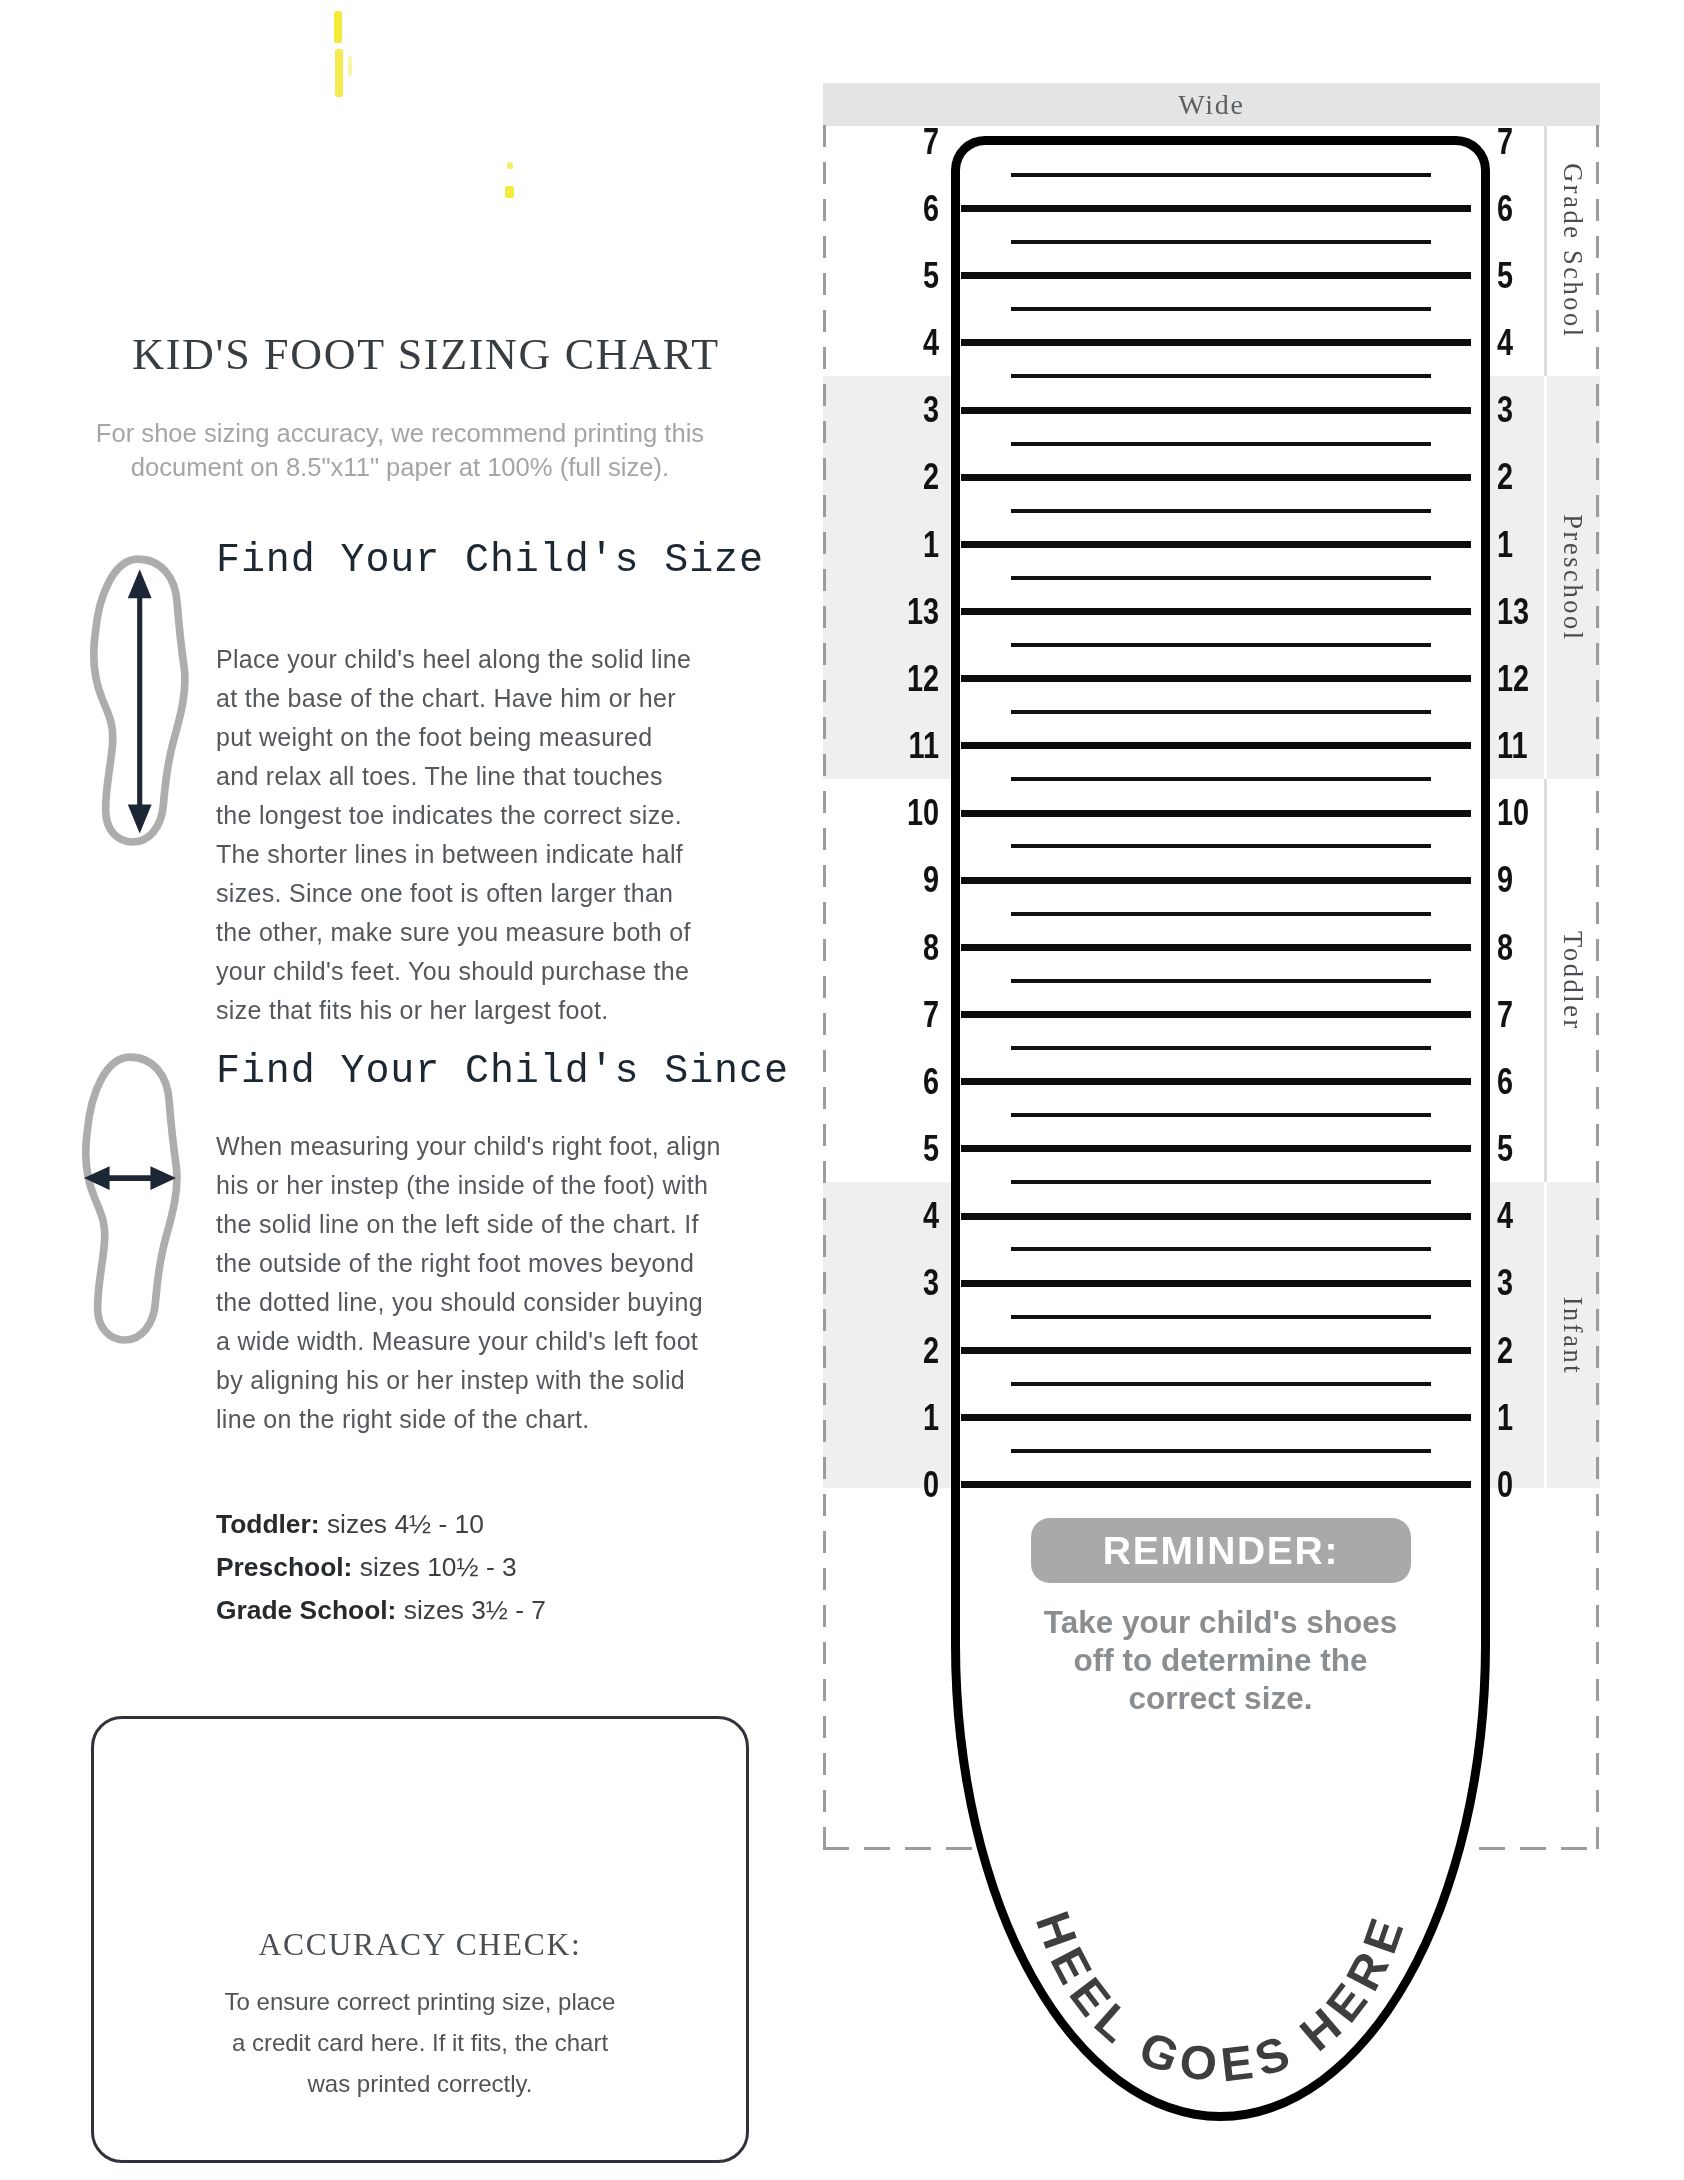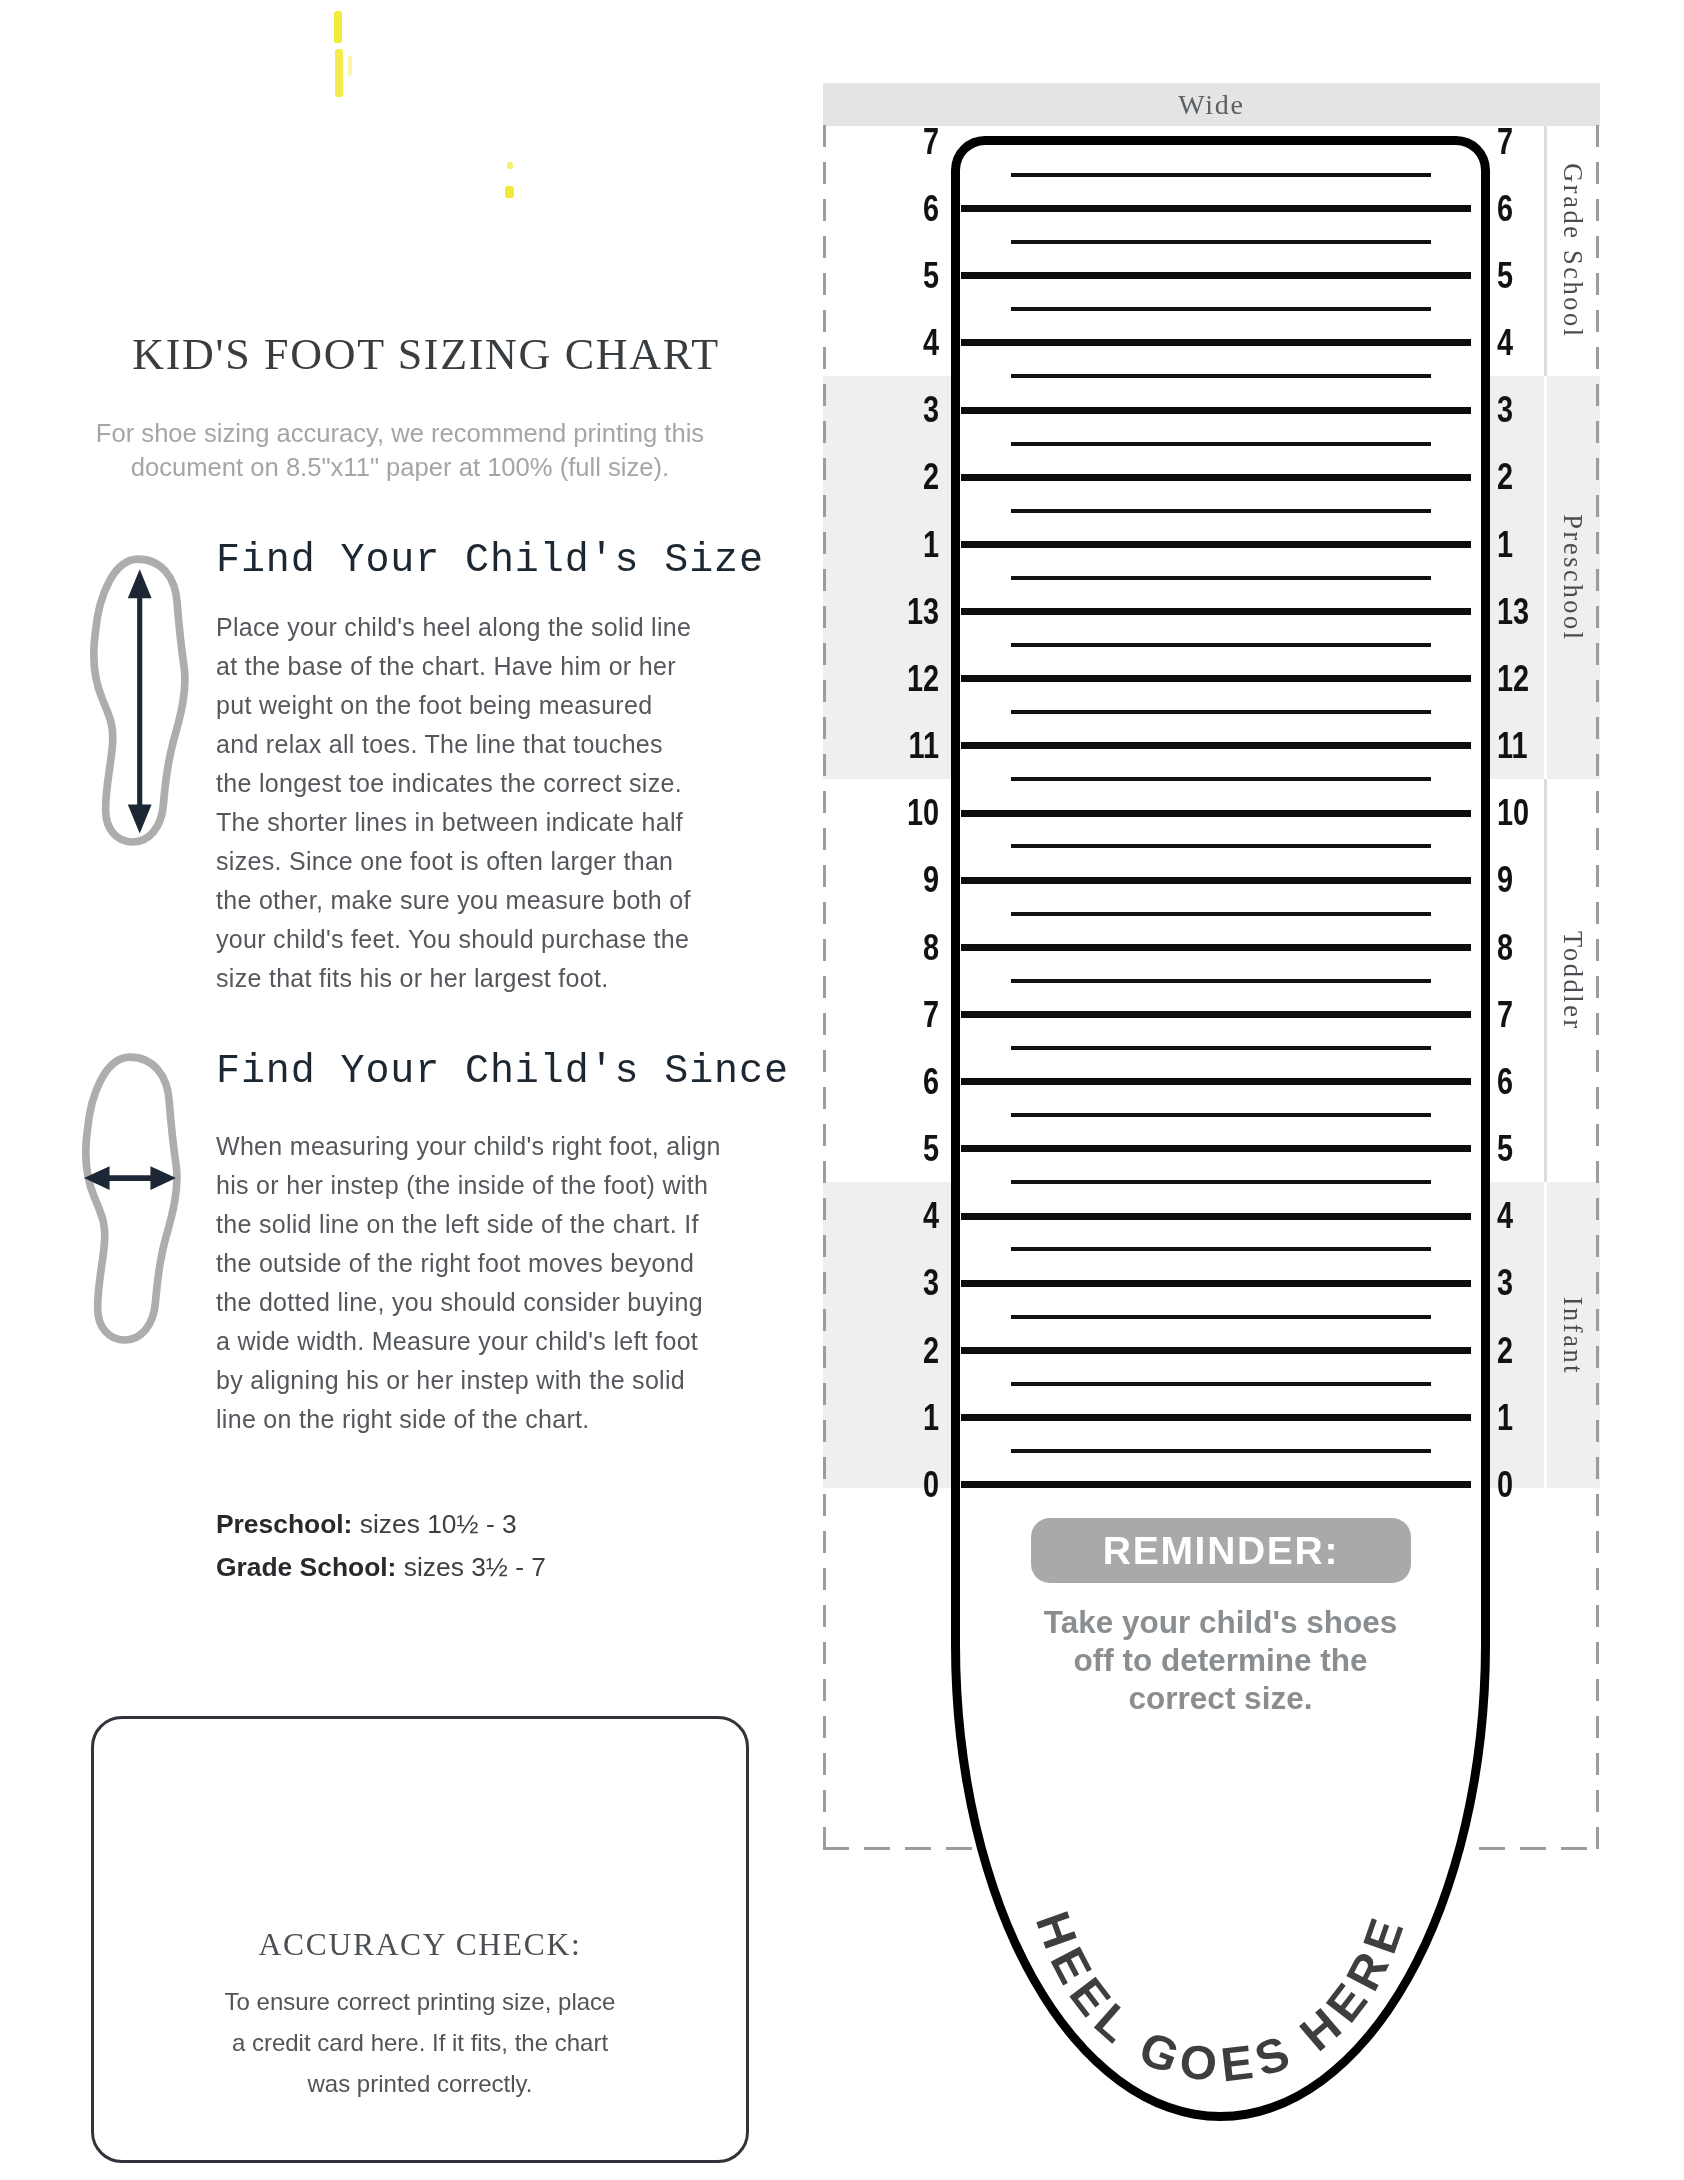--- a/index.html
+++ b/index.html
@@ -9,21 +9,21 @@
   
   .page-title{left:17px;top:325px;width:818px;text-align:center;
     font-family:"Liberation Serif",serif;font-weight:400;font-size:44px;line-height:60px;
     letter-spacing:1.7px;color:#383d42;white-space:nowrap;}
   .subtitle{left:51px;top:416px;width:698px;text-align:center;
     font-size:25.6px;line-height:34px;color:#a3a6a8;white-space:pre-line;}
   .section-heading{font-family:Liberation Mono, monospace;font-size:40px;line-height:48px;
     color:#1c2731;letter-spacing:0.9px;}
   .para{font-size:25px;line-height:39px;color:#54585c;white-space:pre-line;letter-spacing:0.3px;}
   #heading-size{left:216px;top:537px;}
-  #para-size{left:216px;top:608px;width:596px;}
+  #para-size{left:216px;top:640px;width:596px;}
   #heading-width{left:216px;top:1048px;}
   #para-width{left:216px;top:1127px;width:613px;}
   .ranges{left:216px;top:1503px;width:554px;}
   .range-row{font-size:26.4px;line-height:43px;color:#3c4043;}
   .range-row b{color:#272a2d;font-weight:700;}
   .accuracy-box{left:91px;top:1716px;width:658px;height:447px;border:3.4px solid #30343a;border-radius:31px;box-sizing:border-box;background:#fff;}
   .accuracy-title{left:91px;top:1927px;width:658px;text-align:center;
     font-family:"Liberation Serif",serif;font-size:31.5px;color:#4a4f54;letter-spacing:1.7px;}
   .accuracy-text{left:91px;top:1981px;width:658px;text-align:center;
     font-size:24px;line-height:41px;color:#515558;white-space:pre-line;}
@@ -101,20 +101,21 @@
 <div class="abs para" id="para-width">When measuring your child's right foot, align
 his or her instep (the inside of the foot) with
 the solid line on the left side of the chart. If
 the outside of the right foot moves beyond
 the dotted line, you should consider buying
 a wide width. Measure your child's left foot
 by aligning his or her instep with the solid
 line on the right side of the chart.</div>
 
 <div class="abs ranges" id="size-ranges">
+    <div class="range-row"><b>Toddler:</b> sizes 4½ - 10</div>
     <div class="range-row"><b>Preschool:</b> sizes 10½ - 3</div>
     <div class="range-row"><b>Grade School:</b> sizes 3½ - 7</div>
   </div>
 
 <div class="abs accuracy-box"></div>
 <div class="abs accuracy-title">ACCURACY CHECK:</div>
 <div class="abs accuracy-text">To ensure correct printing size, place
 a credit card here. If it fits, the chart
 was printed correctly.</div>
 

